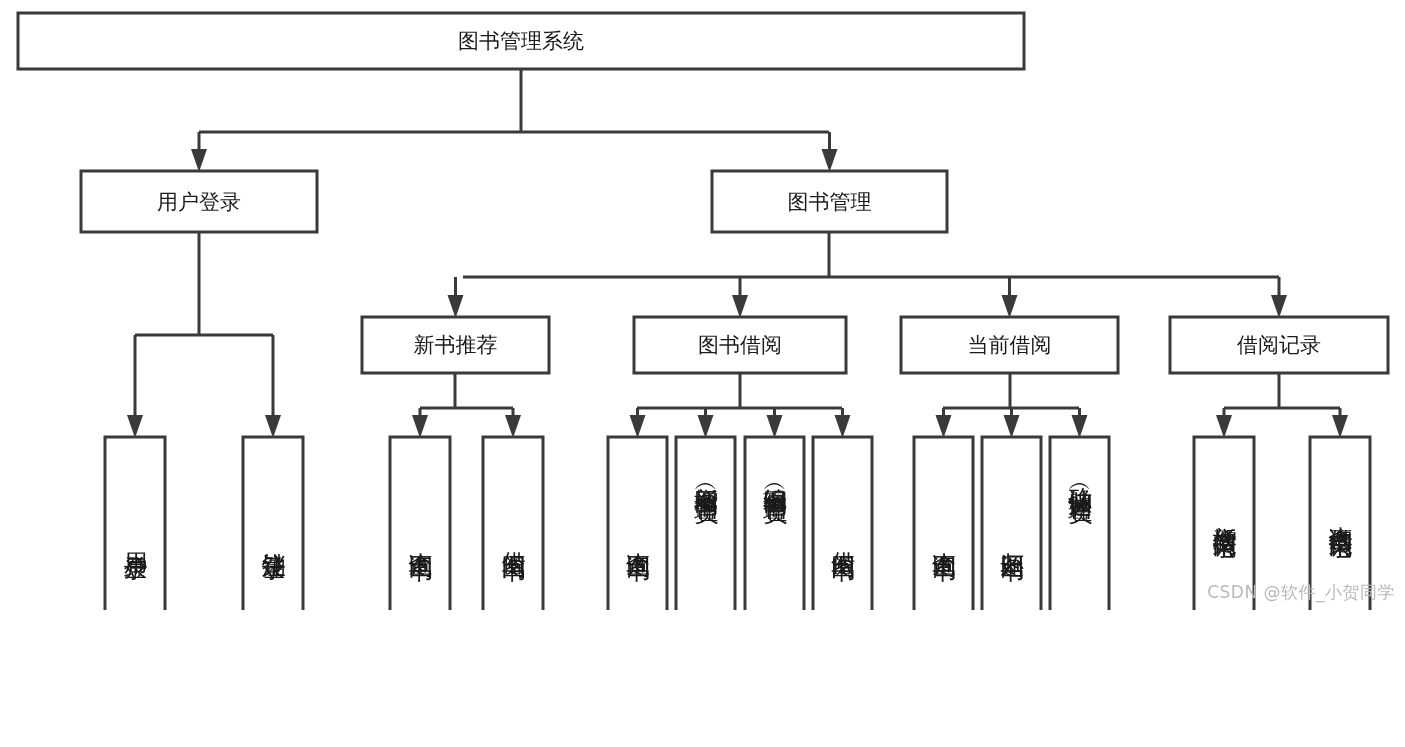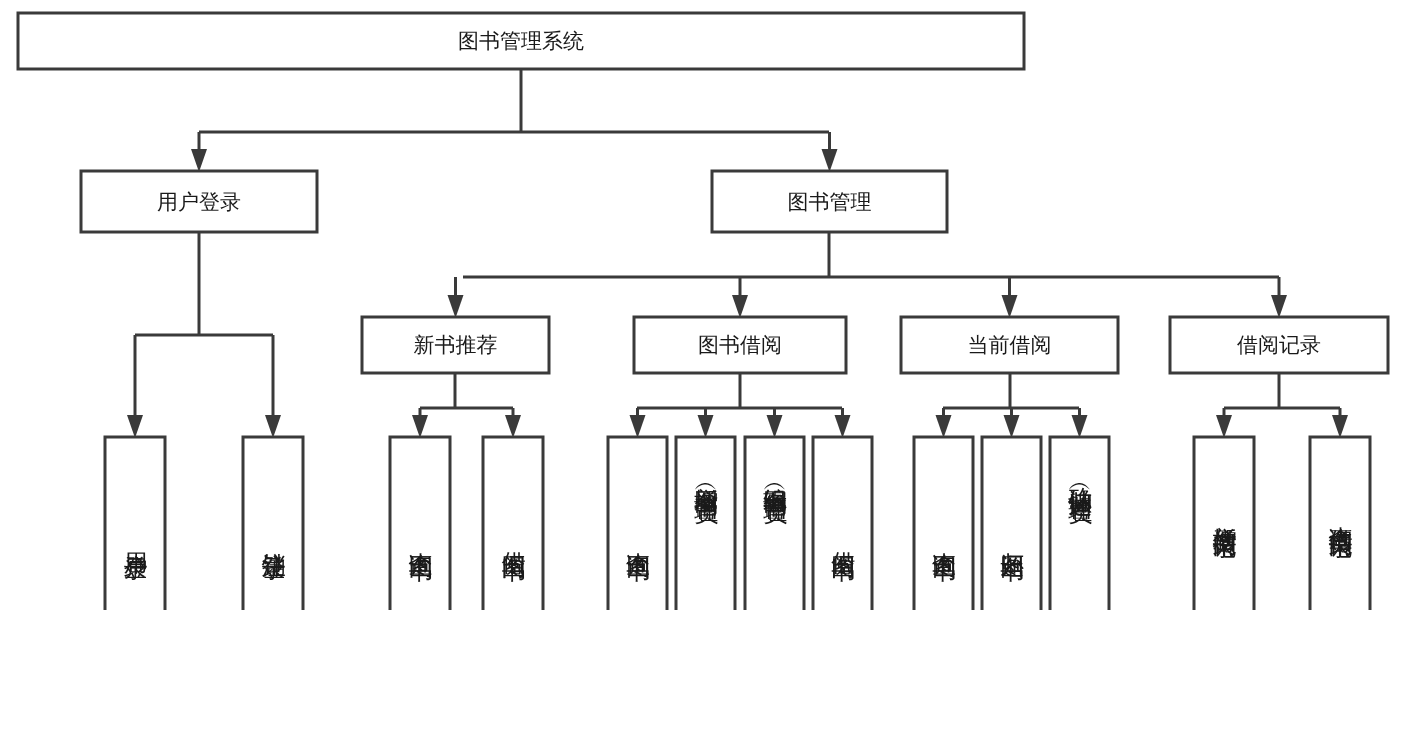--- a/index.html
+++ b/index.html
@@ -207,14 +207,15 @@
         <div class="leaf-label" style="padding-top: 30.5px;">确认归还（管理员）</div>
       </div>
       <div class="leaf-label-wrap" style="left: 1194px; top: 437px; width: 60px; height: 295px;">
         <div class="leaf-label" style="padding-top: 69.5px;">新增借阅记录</div>
       </div>
       <div class="leaf-label-wrap" style="left: 1310px; top: 437px; width: 60px; height: 295px;">
         <div class="leaf-label" style="padding-top: 69.5px;">查询借阅记录</div>
       </div>
     </div>
 
+  <div class="watermark">CSDN @软件_小贺同学</div>
 
 </div>
 
 </body></html>

